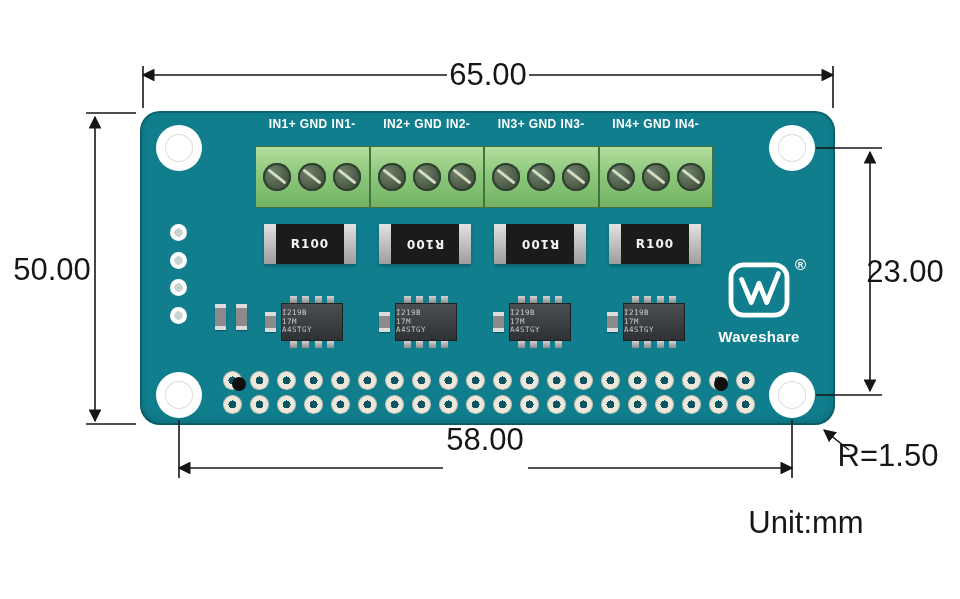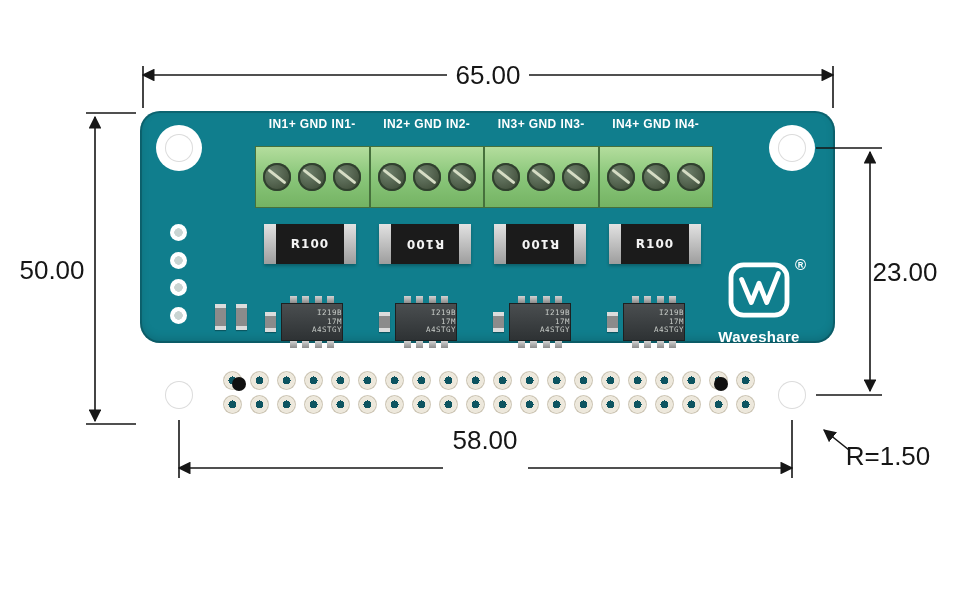--- a/index.html
+++ b/index.html
@@ -1,20 +1,20 @@
 <!DOCTYPE html>
 <html><head>
 <meta charset="utf-8">
 <style>
   html,body{margin:0;padding:0;background:#fff;}
   .canvas{position:relative;width:960px;height:599px;background:#ffffff;overflow:hidden;
           font-family:"Liberation Sans", sans-serif;}
 
   
-  .pcb{position:absolute;left:140px;top:111px;width:695px;height:232px;background:#107e8d;
+  .pcb{position:absolute;left:140px;top:111px;width:695px;height:314px;background:#107e8d;
        border-radius:20px;box-shadow:inset 0 0 0 2px rgba(0,0,0,.18), inset 0 -4px 10px rgba(0,0,0,.15);}
   .mhole{position:absolute;width:46px;height:46px;border-radius:50%;background:#fff;}
   .mhole::after{content:'';position:absolute;inset:9px;border-radius:50%;background:#fff;
        box-shadow:inset 0 0 0 1px #dcdcdc;}
 
   
   .tlabels{position:absolute;left:255px;top:117px;width:458px;display:flex;}
   .tlabels span{flex:1;color:#fff;font-weight:bold;font-size:12px;text-align:center;letter-spacing:.4px;}
 
   
@@ -35,21 +35,21 @@
   .resistor::before{left:0;} .resistor::after{right:0;}
   .r-label{color:#f4f4f4;font-weight:bold;font-size:12px;letter-spacing:1px;z-index:1;
            font-family:"DejaVu Sans", sans-serif;}
   .resistor.flipped .r-label{transform:rotate(180deg);}
 
   
   .ic{position:absolute;top:296px;width:62px;height:52px;display:flex;flex-direction:column;}
   .ic-pins{height:7px;display:flex;justify-content:space-around;padding:0 6px;}
   .pin{width:7px;height:7px;background:linear-gradient(180deg,#d2d2d2,#8d8d8d);}
   .ic-body{flex:1;background:linear-gradient(180deg,#4a4e50,#2e3234);border:1px solid #1d2021;
-           display:flex;flex-direction:column;align-items:flex-end;justify-content:center;
+           display:flex;flex-direction:column;align-items:flex-start;justify-content:center;
            color:#c9cdc9;font-size:7.5px;line-height:8.5px;letter-spacing:.5px;
            font-family:"DejaVu Sans Mono", monospace;text-align:center;}
 
   .passive{position:absolute;width:11px;height:20px;
            background:linear-gradient(180deg,#dcdcdc 0 4px,#8b8b8b 4px calc(100% - 4px),#dcdcdc calc(100% - 4px));
            box-shadow:0 1px 1px rgba(0,0,0,.3);}
   .passive.tall{height:26px;}
 
   
   .hholes{position:absolute;left:219px;top:369px;width:540px;height:47px;display:grid;
@@ -63,21 +63,21 @@
           flex-direction:column;justify-content:space-between;}
   .shole{width:17px;height:17px;border-radius:50%;
          background:radial-gradient(circle,#c9d4d2 0 4px,#ffffff 4.5px);}
 
   
   .logo{position:absolute;left:716px;top:262px;width:86px;color:#fff;text-align:center;}
   .logo .reg{position:absolute;right:-4px;top:-6px;font-size:15px;font-weight:bold;}
   .brand{margin-top:6px;font-size:15px;font-weight:bold;letter-spacing:.3px;}
 
   
-  .dim{position:absolute;transform:translate(-50%,-50%);font-size:26px;color:#161616;white-space:nowrap;}
+  .dim{position:absolute;transform:translate(-50%,-50%);font-size:31px;color:#161616;white-space:nowrap;}
   .overlay{position:absolute;left:0;top:0;width:960px;height:599px;pointer-events:none;}
 </style>
 </head>
 <body>
 
 <div class="canvas">
 
   <div class="pcb">
 
     <div class="tlabels" style="left:115px;top:6px;width:458px;">
@@ -326,14 +326,15 @@
 
       <path d="M849 450 L824 430" marker-end="url(#arrow)"></path>
     </g>
   </svg>
 
   <span class="dim" style="left:488px;top:75px;">65.00</span>
   <span class="dim" style="left:52px;top:270px;">50.00</span>
   <span class="dim" style="left:905px;top:272px;">23.00</span>
   <span class="dim" style="left:485px;top:440px;">58.00</span>
   <span class="dim" style="left:888px;top:456px;">R=1.50</span>
+  <span class="dim" style="left:806px;top:523px;">Unit:mm</span>
 
 </div>
 
 </body></html>

